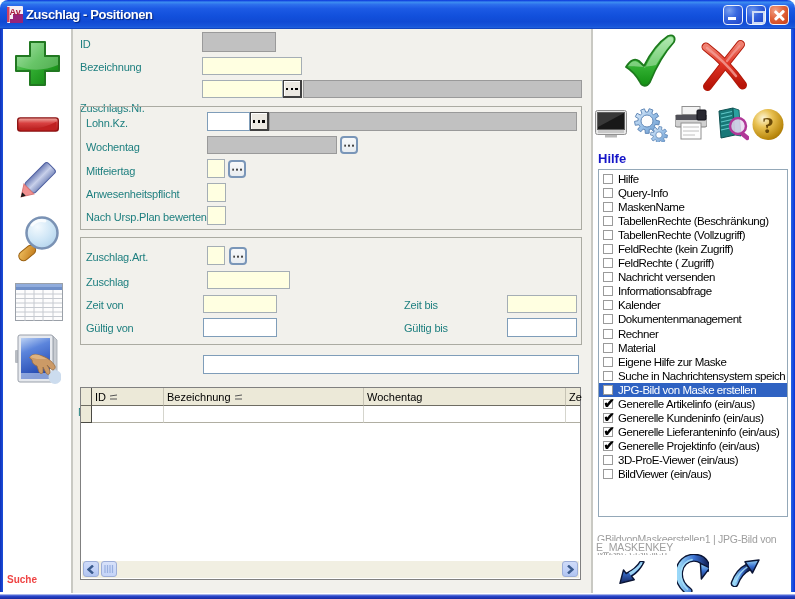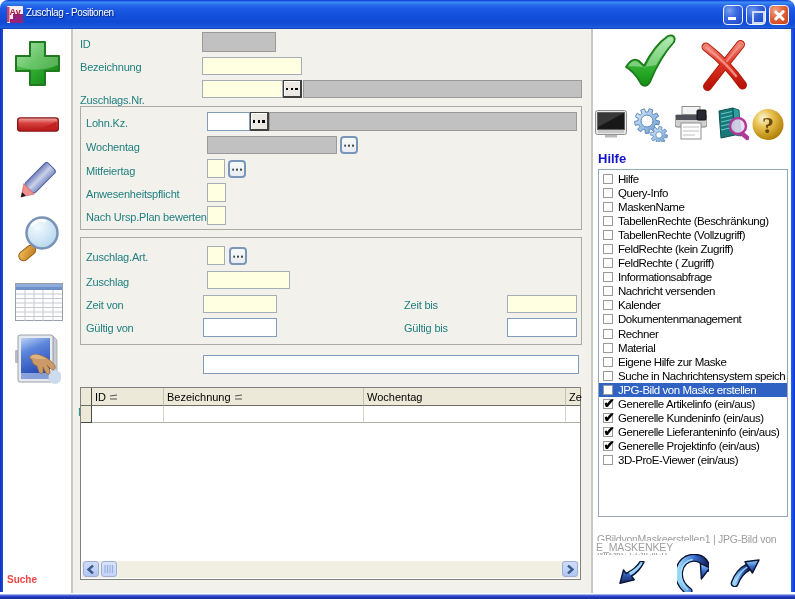--- a/index.html
+++ b/index.html
@@ -10,21 +10,21 @@
 
 #titlebar { left:0; top:0; width:795px; height:29px;
   background:linear-gradient(180deg,#0831D9 0%,#2666E8 4%,#3C8CF0 8%,#2C6EEC 16%,#1C5AE4 30%,#1250DC 55%,#104AD4 75%,#1754DA 90%,#2060DC 96%,#0831A8 100%);
   border-radius:8px 8px 0 0; }
 #bl { left:0; top:29px; width:3px; height:570px; background:linear-gradient(90deg,#1030b8,#1c50dc); }
 #br { left:791px; top:29px; width:4px; height:570px; background:linear-gradient(270deg,#0831D9,#2765E2); }
 #bb { left:0; top:592px; width:795px; height:7px; background:linear-gradient(180deg,#fdfdff 0%,#ffffff 22%,#2b49cf 55%,#18289f 100%); }
 #content { left:3px; top:29px; width:788px; height:564px; background:#fff; }
 
 #ticon { left:7px; top:6px; width:16px; height:17px; }
-#ttext { left:26px; top:6.5px; color:#fff; font-size:10px; font-weight:normal; letter-spacing:-0.4px; text-shadow:1px 1px 1px #00227a; }
+#ttext { left:26px; top:6.5px; color:#fff; font-size:13px; font-weight:bold; letter-spacing:-0.4px; text-shadow:1px 1px 1px #00227a; }
 .tbtn { top:5px; width:20px; height:20px; border-radius:4px; border:1px solid #eef4fd; }
 #btn-min { left:723px; background:radial-gradient(circle at 30% 25%,#7ba1ef 0%,#3a6ae0 40%,#1e43c8 100%); }
 #btn-max { left:746px; background:radial-gradient(circle at 30% 25%,#6d97ec 0%,#3463dd 40%,#1c41c4 100%); }
 #btn-close { left:769px; background:radial-gradient(circle at 30% 25%,#f1a186 0%,#e1643c 45%,#c83c12 100%); }
 #btn-min::after { content:""; position:absolute; left:3.5px; bottom:3.8px; width:8.5px; height:3px; background:#fff; }
 #btn-max::after { content:""; position:absolute; left:4.5px; top:4.5px; width:9px; height:9px; border:2px solid #cfdcf5; }
 #btn-close::before, #btn-close::after { content:""; position:absolute; left:3px; top:8.2px; width:12.5px; height:2.8px; background:#fff; border-radius:1px; }
 #btn-close::before { transform:rotate(45deg); }
 #btn-close::after { transform:rotate(-45deg); }
 
@@ -93,21 +93,21 @@
   <div class="abs" id="suche">Suche</div>
 
   <div class="abs" id="form"></div>
   <div class="abs" id="vsep2"></div>
   <div class="abs" id="rightp"></div>
 
   <div class="lbl" style="left:80px;top:38px;">ID</div>
   <div class="fld grayf" style="left:202px;top:32px;width:74px;height:20px;"></div>
   <div class="lbl" style="left:80px;top:61px;">Bezeichnung</div>
   <div class="fld yellow" style="left:202px;top:57px;width:100px;height:18px;"></div>
-  <div class="lbl" style="left:80px;top:94px;">Zuschlags.Nr.</div>
+  <div class="lbl" style="left:80px;top:102px;">Zuschlags.Nr.</div>
   <div class="fld yellow" style="left:202px;top:80px;width:81px;height:18px;"></div>
   <div class="btn3d" style="left:283px;top:80px;width:19px;height:18px;">
       <span>...</span>
     </div>
   <div class="fld grayf" style="left:303px;top:80px;width:279px;height:18px;"></div>
 
   <div class="group" style="left:80px;top:106px;width:502px;height:124px;"></div>
   <div class="lbl" style="left:86px;top:117px;">Lohn.Kz.</div>
   <div class="fld whitef" style="left:207px;top:112px;width:43px;height:19px;"></div>
   <div class="btn3d" style="left:250px;top:112px;width:19px;height:19px;">
@@ -202,25 +202,25 @@
     <div class="li">
         <span class="cb"></span>
         <span class="tx">FeldRechte (kein Zugriff)</span>
       </div>
     <div class="li">
         <span class="cb"></span>
         <span class="tx">FeldRechte ( Zugriff)</span>
       </div>
     <div class="li">
         <span class="cb"></span>
+        <span class="tx">Nachricht versenden</span>
+      </div>
+    <div class="li">
+        <span class="cb"></span>
         <span class="tx">Informationsabfrage</span>
-      </div>
-    <div class="li">
-        <span class="cb"></span>
-        <span class="tx">Nachricht versenden</span>
       </div>
     <div class="li">
         <span class="cb"></span>
         <span class="tx">Kalender</span>
       </div>
     <div class="li">
         <span class="cb"></span>
         <span class="tx">Dokumentenmanagement</span>
       </div>
     <div class="li">
@@ -259,20 +259,24 @@
         <span class="tx">Generelle Lieferanteninfo (ein/aus)</span>
       </div>
     <div class="li">
         <span class="cb"></span>
         <span class="ck">✔</span>
         <span class="tx">Generelle Projektinfo (ein/aus)</span>
       </div>
     <div class="li">
         <span class="cb"></span>
         <span class="tx">3D-ProE-Viewer (ein/aus)</span>
+      </div>
+    <div class="li">
+        <span class="cb"></span>
+        <span class="tx">BildViewer (ein/aus)</span>
       </div>
   </div>
   <div class="abs" id="gtext">GBildvonMaskeerstellen1 | JPG-Bild von Maske erstellen</div>
   <div class="abs" id="gtext2">E_MASKENKEY</div>
 
   <svg class="abs" style="left:13px;top:39px;" width="49" height="49" viewBox="0 0 49 49">
     <defs>
       <linearGradient id="gp" x1="0" y1="0" x2="1" y2="1">
         <stop offset="0" stop-color="#90dc90"></stop>
           <stop offset="0.45" stop-color="#35b135"></stop>

